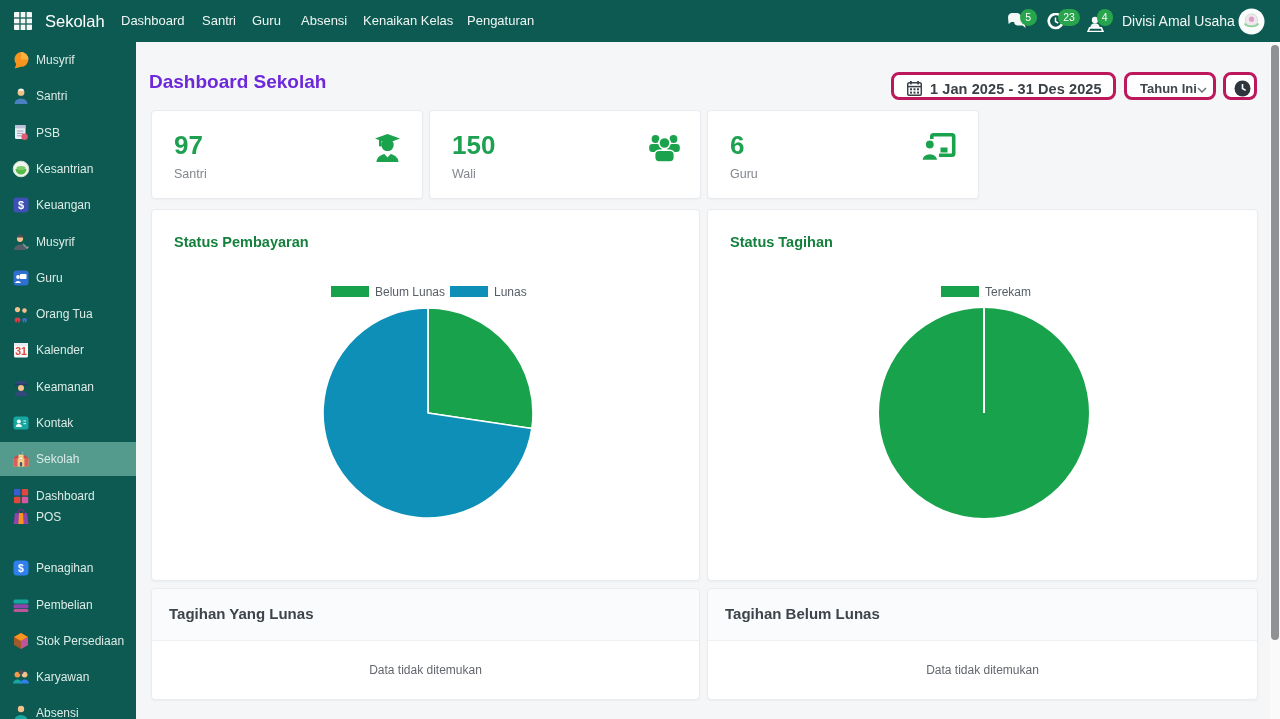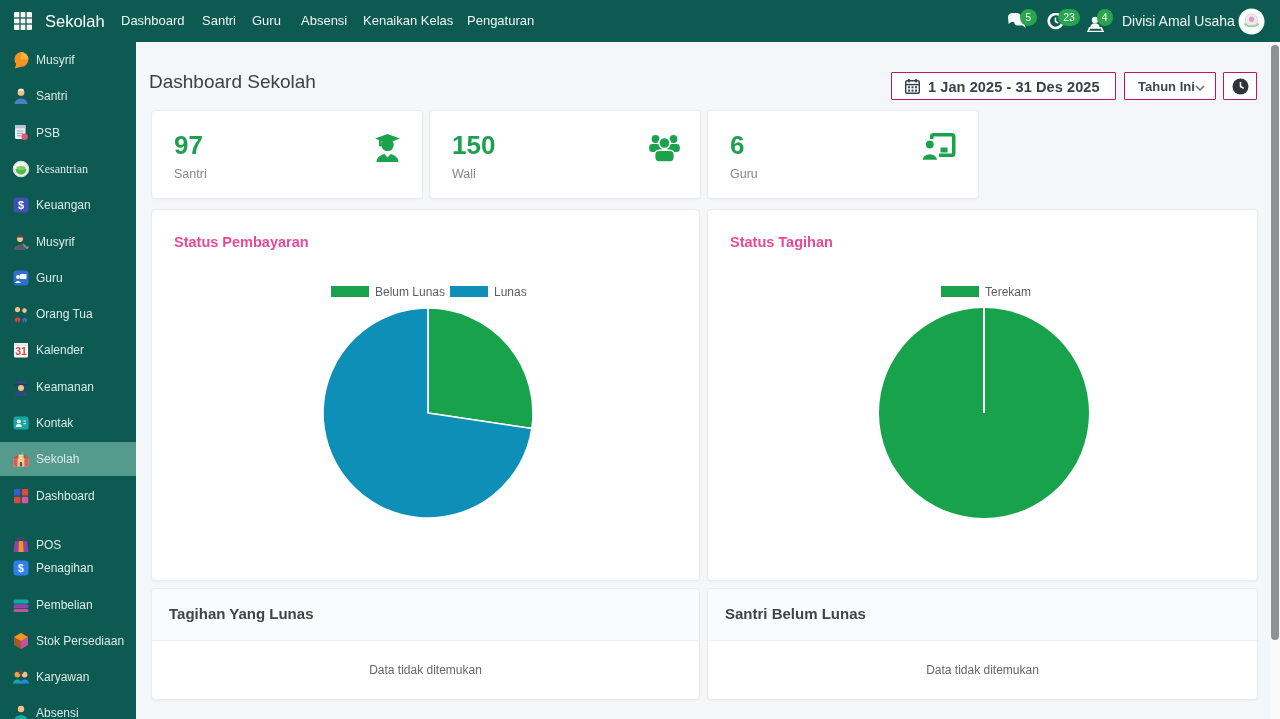--- a/index.html
+++ b/index.html
@@ -19,27 +19,27 @@
   .srow .ic { position:absolute; left:12px; top:8px; width:18px; height:18px; }
   .srow .lb { position:absolute; left:36px; top:0; height:34px; line-height:34px; color:#dcebe7; font-size:12px; white-space:nowrap; }
   .srow.active { background:#549a8d; }
 
   
   #content { left:136px; top:42px; width:1144px; height:677px; background:#f5f6f8; }
   .card { position:absolute; background:#ffffff; border:1px solid #e9ebee; border-radius:4px; box-shadow:0 1px 2px rgba(0,0,0,0.04); }
   .statnum { position:absolute; left:22px; top:21px; line-height:1; font-size:26px; font-weight:700; color:#1da150; }
   .statlbl { position:absolute; left:22px; top:57px; line-height:1.1; font-size:12.5px; color:#82878e; }
   .staticon { position:absolute; }
-  .ctitle { position:absolute; top:24px; font-size:14.5px; font-weight:700; color:#ec4899; }
+  .ctitle { position:absolute; top:24px; font-size:14.5px; font-weight:700; color:#15803d; }
   .hdr { position:absolute; left:0; top:0; width:100%; height:52px; background:#fafbfc; border-bottom:1px solid #eef0f2; border-radius:4px 4px 0 0; }
   .hdr span { position:absolute; left:17px; top:15.5px; font-size:15px; font-weight:700; color:#3d444b; }
   .nodata { position:absolute; width:100%; text-align:center; top:74px; font-size:12px; color:#62676d; }
 
   
-  .btn { position:absolute; top:72px; height:28px; background:#ffffff; border:1px solid #be185d; border-radius:1px; color:#3a4047; }
+  .btn { position:absolute; top:72px; height:28px; background:#ffffff; border:3px solid #be185d; border-radius:8px; color:#3a4047; }
 
   
   #sbtrack { left:1270px; top:42px; width:10px; height:677px; background:#fafafa; z-index:6; }
   #sbthumb { left:1271px; top:45px; width:8px; height:595px; background:#8f9194; border-radius:4px; z-index:7; }
 </style>
 </head>
 <body>
 <div id="app">
 
   <div id="topbar" class="abs">
@@ -110,21 +110,21 @@
             <rect x="3" y="1" width="10.5" height="3.4" fill="#b9c2d8"></rect>
             <g stroke="#9aa4bb" stroke-width="1">
               <line x1="5" y1="7" x2="11.5" y2="7"></line>
               <line x1="5" y1="9.4" x2="11.5" y2="9.4"></line>
               <line x1="5" y1="11.8" x2="9.5" y2="11.8"></line>
             </g>
             <circle cx="12.6" cy="12.8" r="3.2" fill="#e05a74"></circle>
           </svg></span>
         <span class="lb">PSB</span>
       </div>
-      <div class="srow" style="top: 109.9px; font-family: Liberation Serif, serif;">
+      <div class="srow" style="top: 109.9px;">
         <span class="ic"><svg width="18" height="18" viewBox="0 0 18 18">
             <circle cx="9" cy="9" r="7.8" fill="#f1f7ee"></circle>
             <circle cx="9" cy="9" r="7.8" fill="none" stroke="#cfe0cc" stroke-width="1"></circle>
             <path d="M3.5 9 a5.5 5.5 0 0 0 11 0 z" fill="#57b947"></path>
             <ellipse cx="9" cy="8" rx="4.6" ry="2" fill="#7ccf6b"></ellipse>
           </svg></span>
         <span class="lb">Kesantrian</span>
       </div>
       <div class="srow" style="top: 146.2px;">
         <span class="ic"><svg width="18" height="18" viewBox="0 0 18 18">
@@ -209,21 +209,21 @@
       </div>
       <div class="srow" style="top: 436.6px;">
         <span class="ic"><svg width="18" height="18" viewBox="0 0 18 18">
             <rect x="2" y="2" width="6.4" height="6.4" rx="1" fill="#3b5bd0"></rect>
             <rect x="9.8" y="2" width="6.4" height="6.4" rx="1" fill="#e0483f"></rect>
             <rect x="2" y="9.8" width="6.4" height="6.4" rx="1" fill="#e0483f"></rect>
             <rect x="9.8" y="9.8" width="6.4" height="6.4" rx="1" fill="#d957a0"></rect>
           </svg></span>
         <span class="lb">Dashboard</span>
       </div>
-      <div class="srow" style="top: 486px; text-decoration: underline;">
+      <div class="srow" style="top: 458px; text-decoration: underline;">
         <span class="ic"><svg width="18" height="18" viewBox="0 0 18 18">
             <path d="M3 5 h12 l1.5 11 h-15 z" fill="#8e44ad"></path>
             <path d="M7 5 h4 l0.6 11 h-5.2 z" fill="#f7941e"></path>
             <path d="M6 6 v-1.5 a3 3 0 0 1 6 0 v1.5" fill="none" stroke="#6c3483" stroke-width="1.4"></path>
           </svg></span>
         <span class="lb">POS</span>
       </div>
       <div class="srow" style="top: 509.2px;">
         <span class="ic"><svg width="18" height="18" viewBox="0 0 18 18">
             <rect x="1.5" y="1.5" width="15" height="15" rx="3.5" fill="#2f80ed"></rect>
@@ -265,21 +265,21 @@
           </svg></span>
         <span class="lb">Absensi</span>
       </div>
     </div>
 
   <div id="sbtrack" class="abs"></div>
   <div id="sbthumb" class="abs"></div>
 
   <div class="abs" id="content"></div>
 
-  <div class="abs" style="left:149px;top:71px;font-size:19px;font-weight:400;color:#404040;">Dashboard Sekolah</div>
+  <div class="abs" style="left:149px;top:71px;font-size:19px;font-weight:700;color:#6d28d9;">Dashboard Sekolah</div>
 
   <div class="abs btn" style="left:891px;width:225px;">
     <svg class="abs" style="left:13px;top:6px" width="15" height="15" viewBox="0 0 15 15">
       <rect x="0.7" y="1.8" width="13.6" height="12.5" rx="1.6" fill="none" stroke="#3a4047" stroke-width="1.5"></rect>
       <line x1="0.7" y1="5.6" x2="14.3" y2="5.6" stroke="#3a4047" stroke-width="1.5"></line>
       <rect x="3" y="0" width="1.8" height="3.4" fill="#3a4047"></rect>
         <rect x="10.2" y="0" width="1.8" height="3.4" fill="#3a4047"></rect>
       <g fill="#3a4047">
           <rect x="3" y="7.3" width="2" height="2"></rect>
           <rect x="6.5" y="7.3" width="2" height="2"></rect>
@@ -364,18 +364,18 @@
   </div>
 
   <div class="card" style="left:151px;top:588px;width:549px;height:112px;">
     <div class="hdr">
         <span>Tagihan Yang Lunas</span>
       </div>
     <div class="nodata">Data tidak ditemukan</div>
   </div>
   <div class="card" style="left:707px;top:588px;width:551px;height:112px;">
     <div class="hdr">
-        <span>Santri Belum Lunas</span>
+        <span>Tagihan Belum Lunas</span>
       </div>
     <div class="nodata">Data tidak ditemukan</div>
   </div>
 
 </div>
 
 </body></html>

